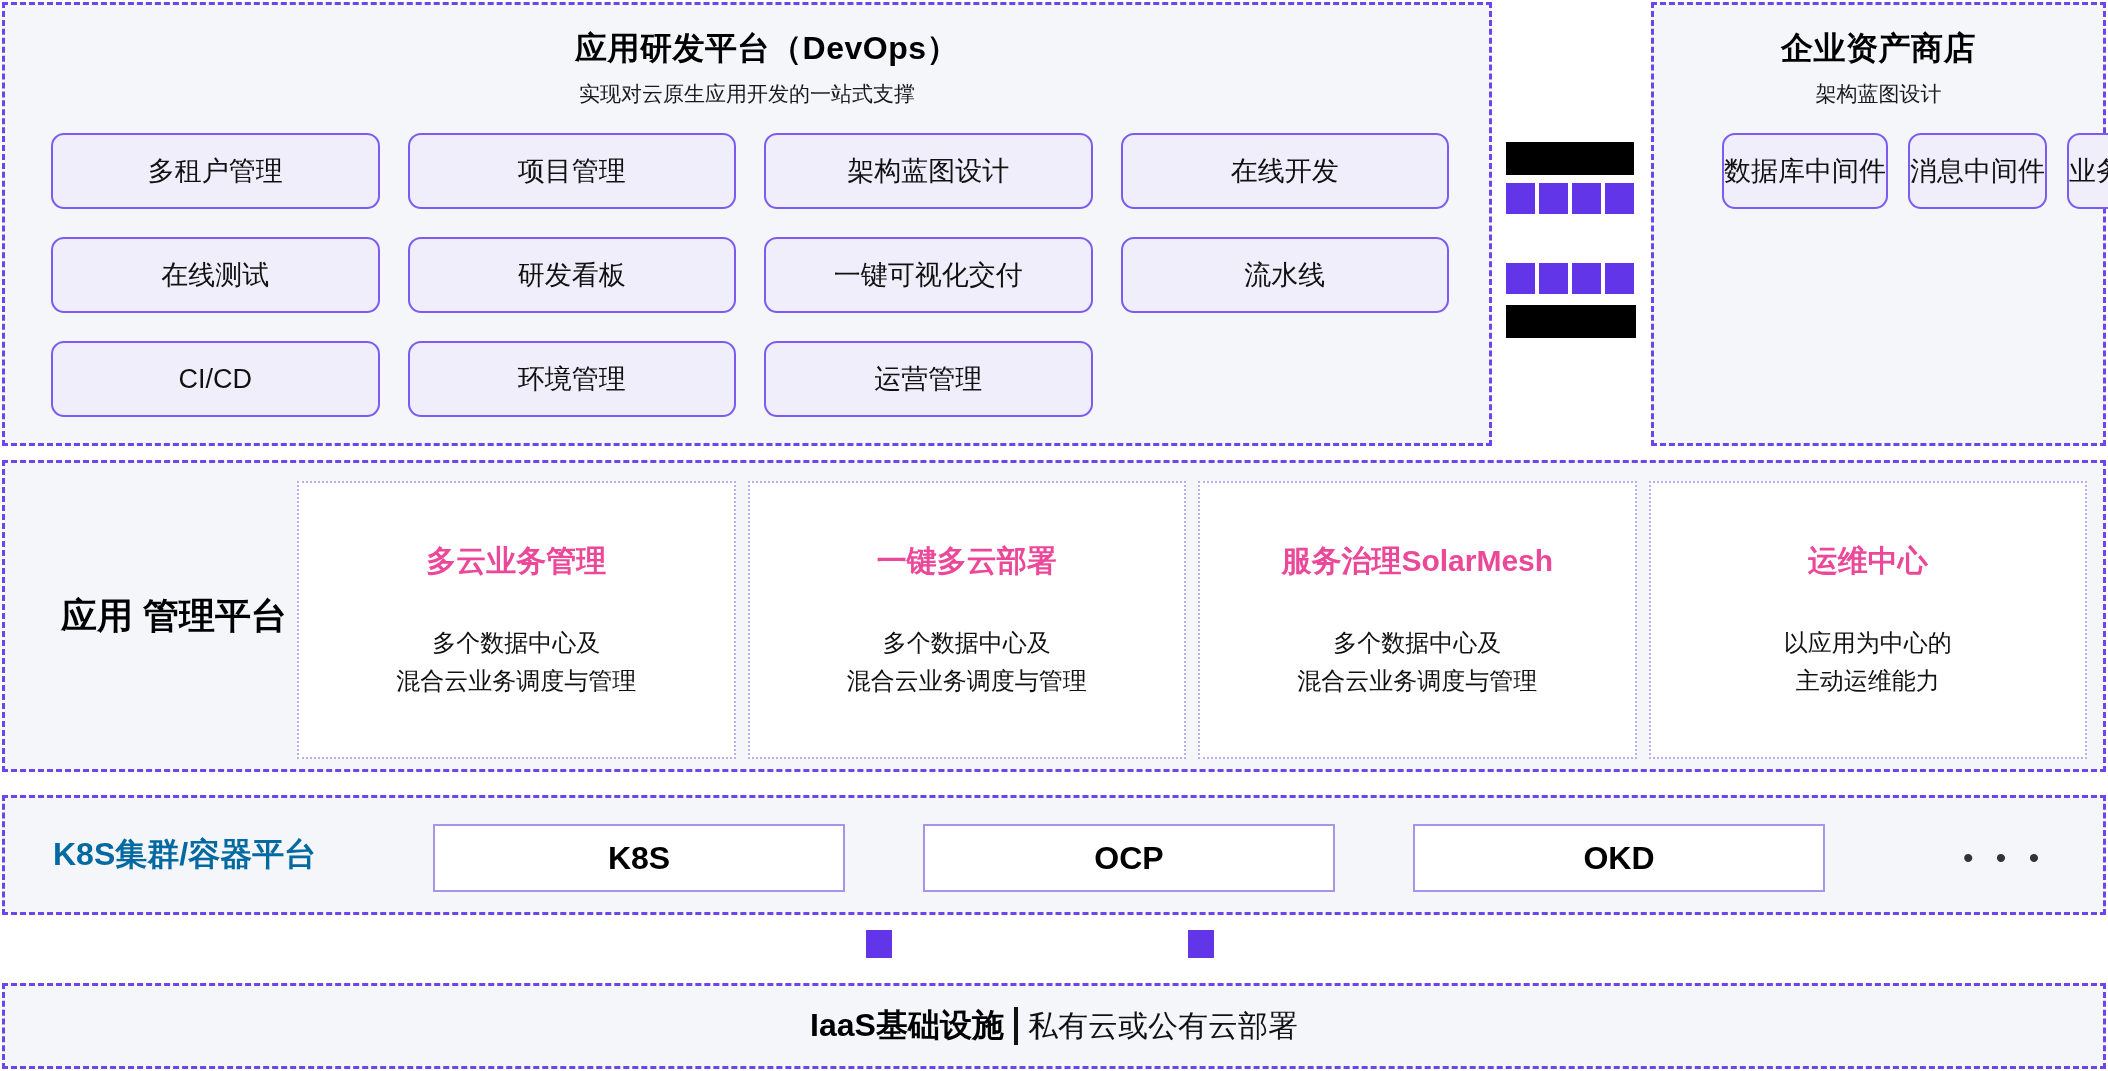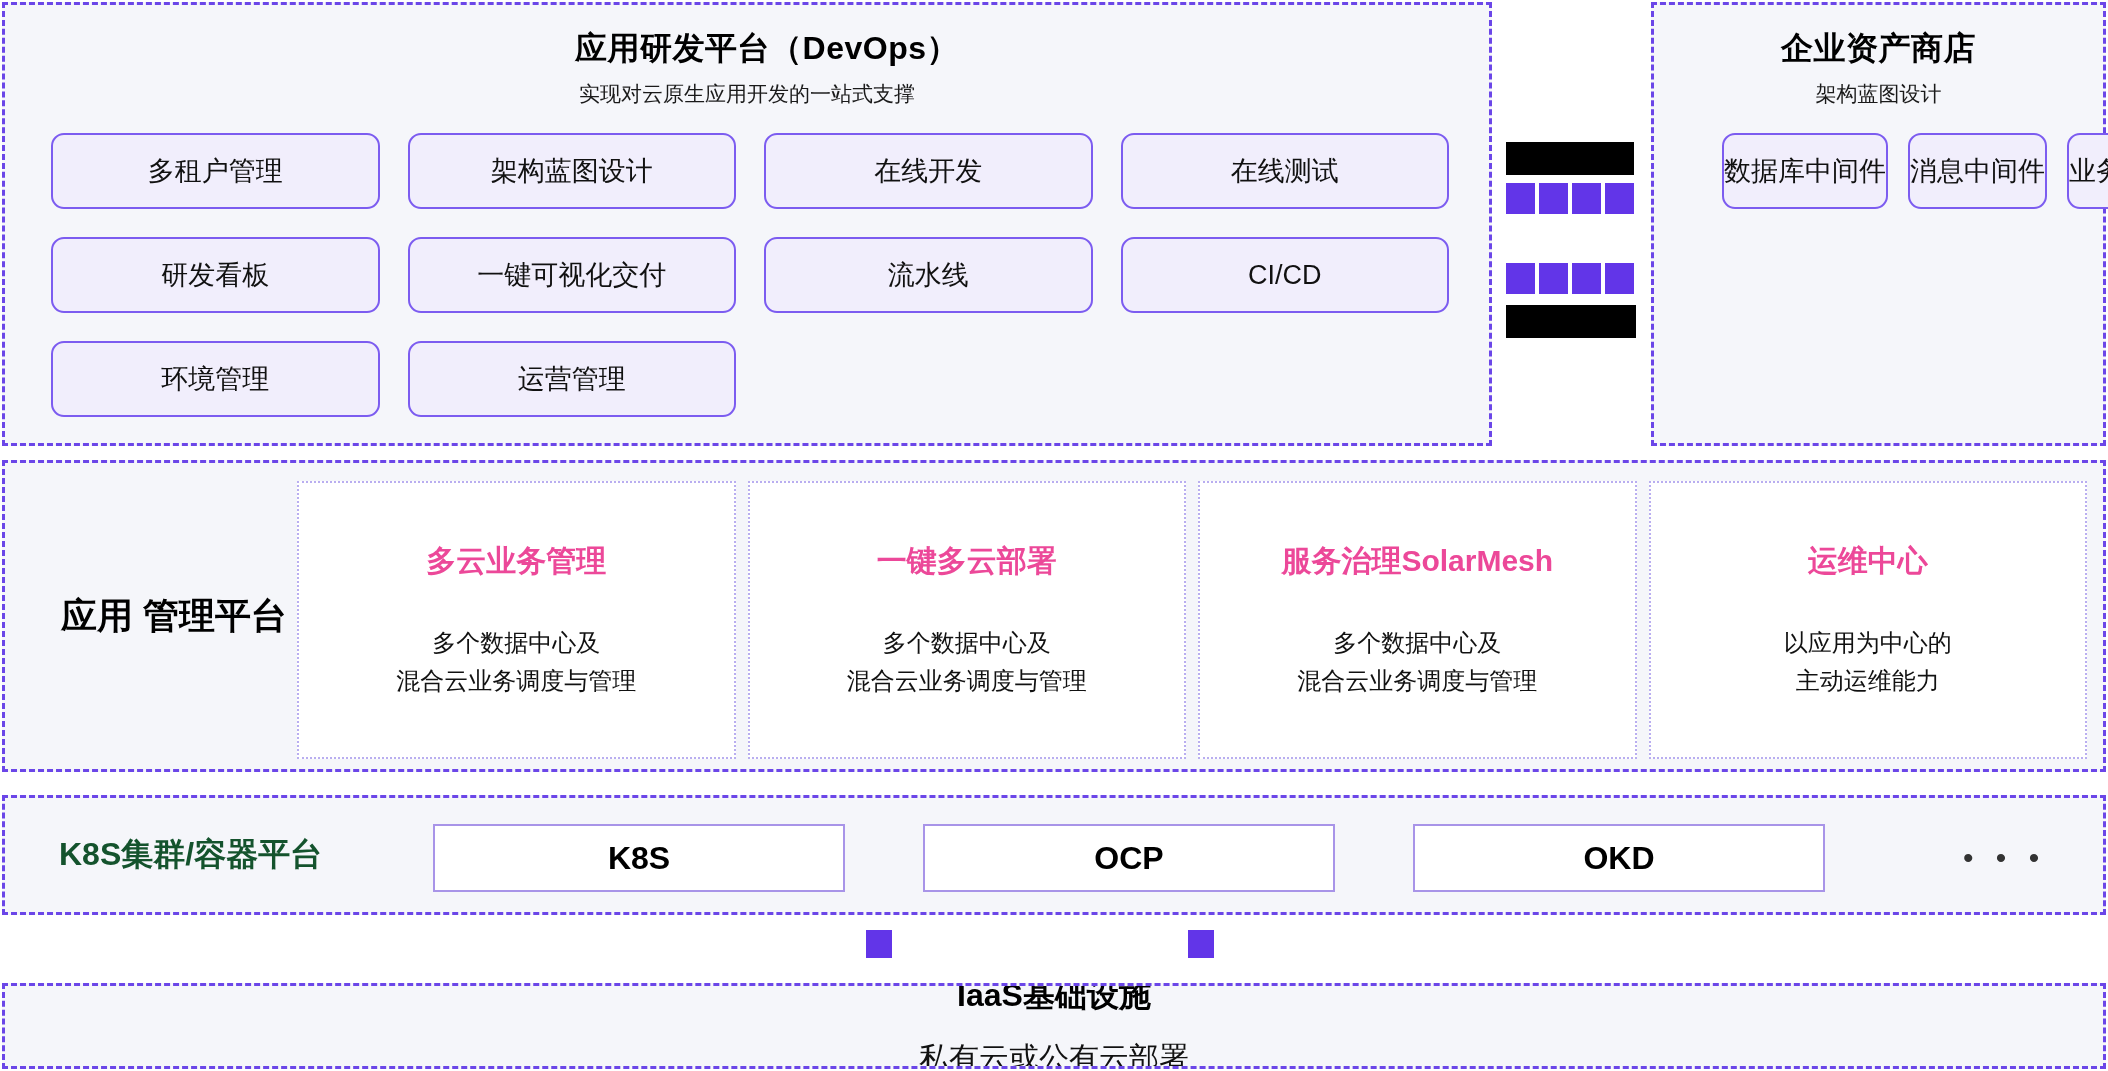--- a/index.html
+++ b/index.html
@@ -185,26 +185,26 @@
 
   
   #k8s-panel {
     left: 2px;
     top: 795px;
     width: 2104px;
     height: 120px;
   }
   #k8s-label {
     position: absolute;
-    left: 54px;
+    left: 48px;
     top: 50%;
     transform: translateY(-50%);
     font-size: 32px;
     font-weight: bold;
-    color: #14532d;
+    color: #0369a1;
     white-space: nowrap;
   }
   #k8s-boxes {
     position: absolute;
     left: 428px;
     top: 26px;
     display: flex;
     align-items: center;
     gap: 78px;
     text-align: center;
@@ -247,21 +247,20 @@
     overflow: hidden;
   }
   #iaas-inner {
     position: absolute;
     left: 0; right: 0; top: 0; bottom: 0;
     display: flex;
     align-items: center;
     justify-content: center;
     gap: 10px;
     z-index: 2;
-    flex-direction: column;
   }
   #iaas-title {
     font-size: 32px;
     font-weight: bold;
     color: #000000;
   }
   #iaas-divider {
     width: 4px;
     height: 38px;
     background: #111111;
@@ -275,20 +274,21 @@
 <body>
 
 <div id="canvas">
 
   <section class="panel" id="devops-panel">
     <div class="panel-title" id="devops-title">应用研发平台（DevOps）</div>
     <div class="panel-sub">实现对云原生应用开发的一站式支撑</div>
 
     <div id="devops-grid">
       <div class="lav-card">多租户管理</div>
+      <div class="lav-card">项目管理</div>
       <div class="lav-card">架构蓝图设计</div>
       <div class="lav-card">在线开发</div>
       <div class="lav-card">在线测试</div>
       <div class="lav-card">研发看板</div>
       <div class="lav-card">一键可视化交付</div>
       <div class="lav-card">流水线</div>
       <div class="lav-card">CI/CD</div>
       <div class="lav-card">环境管理</div>
       <div class="lav-card">运营管理</div>
     </div>

